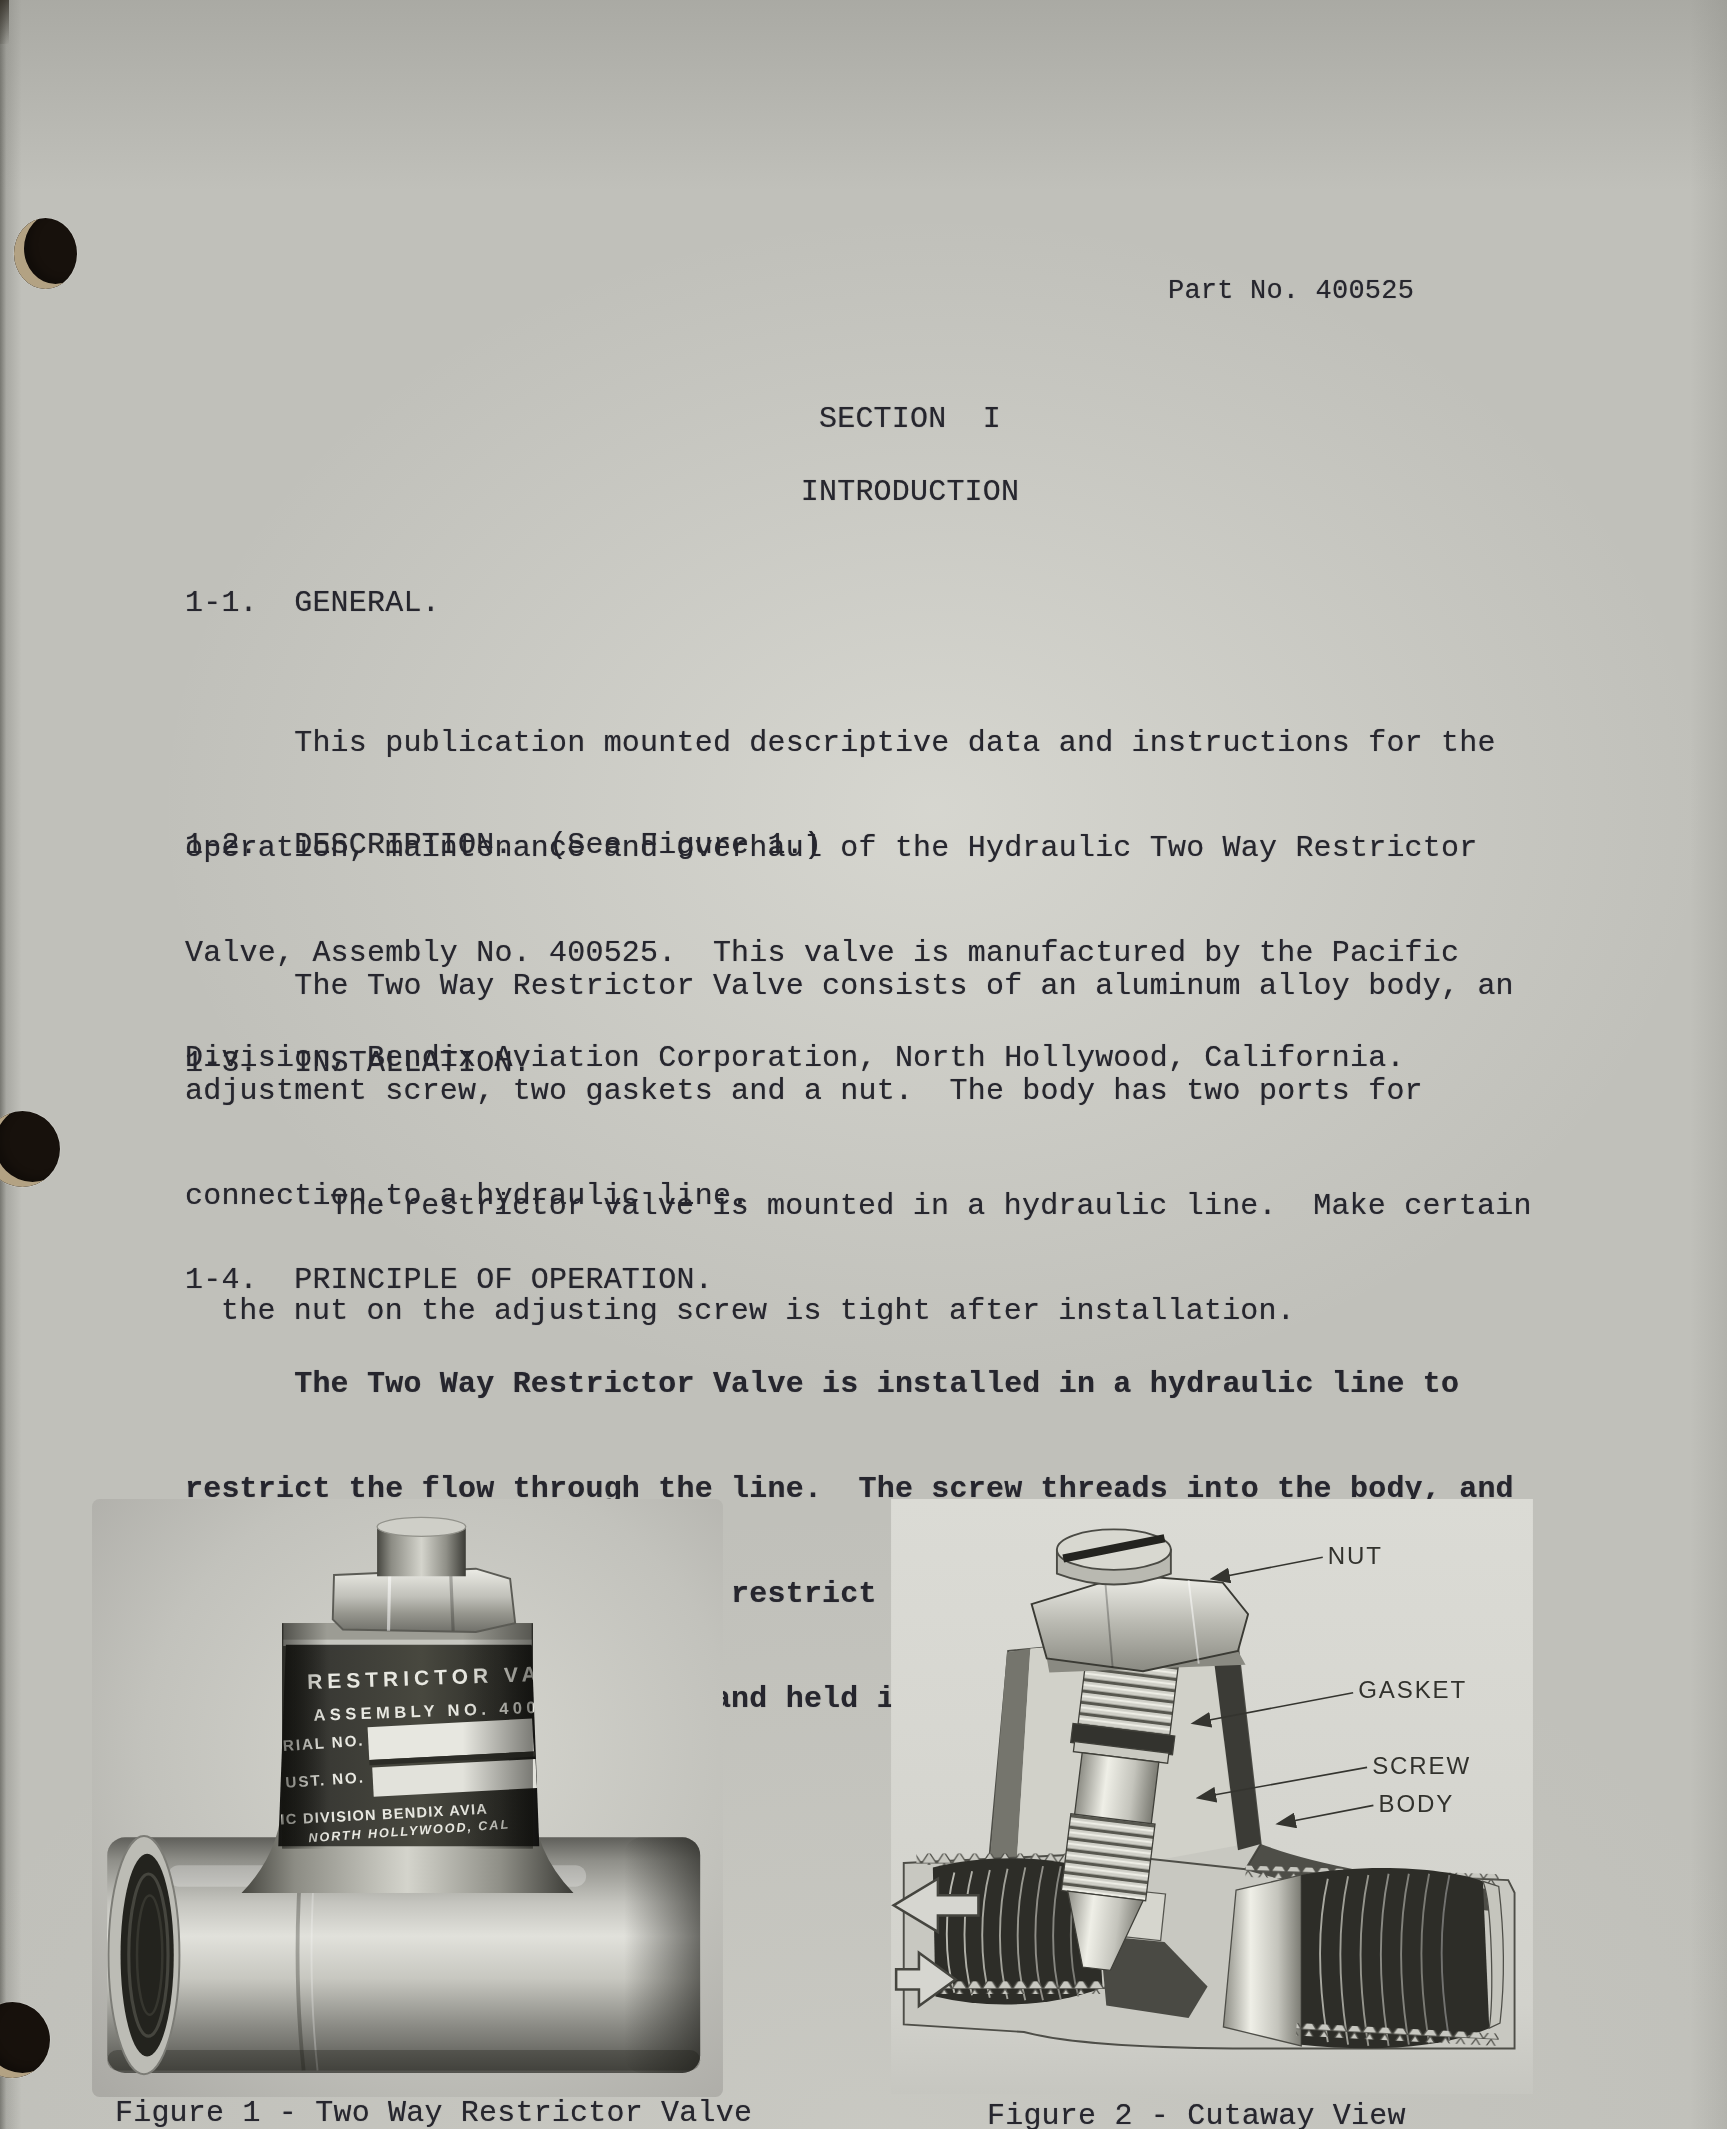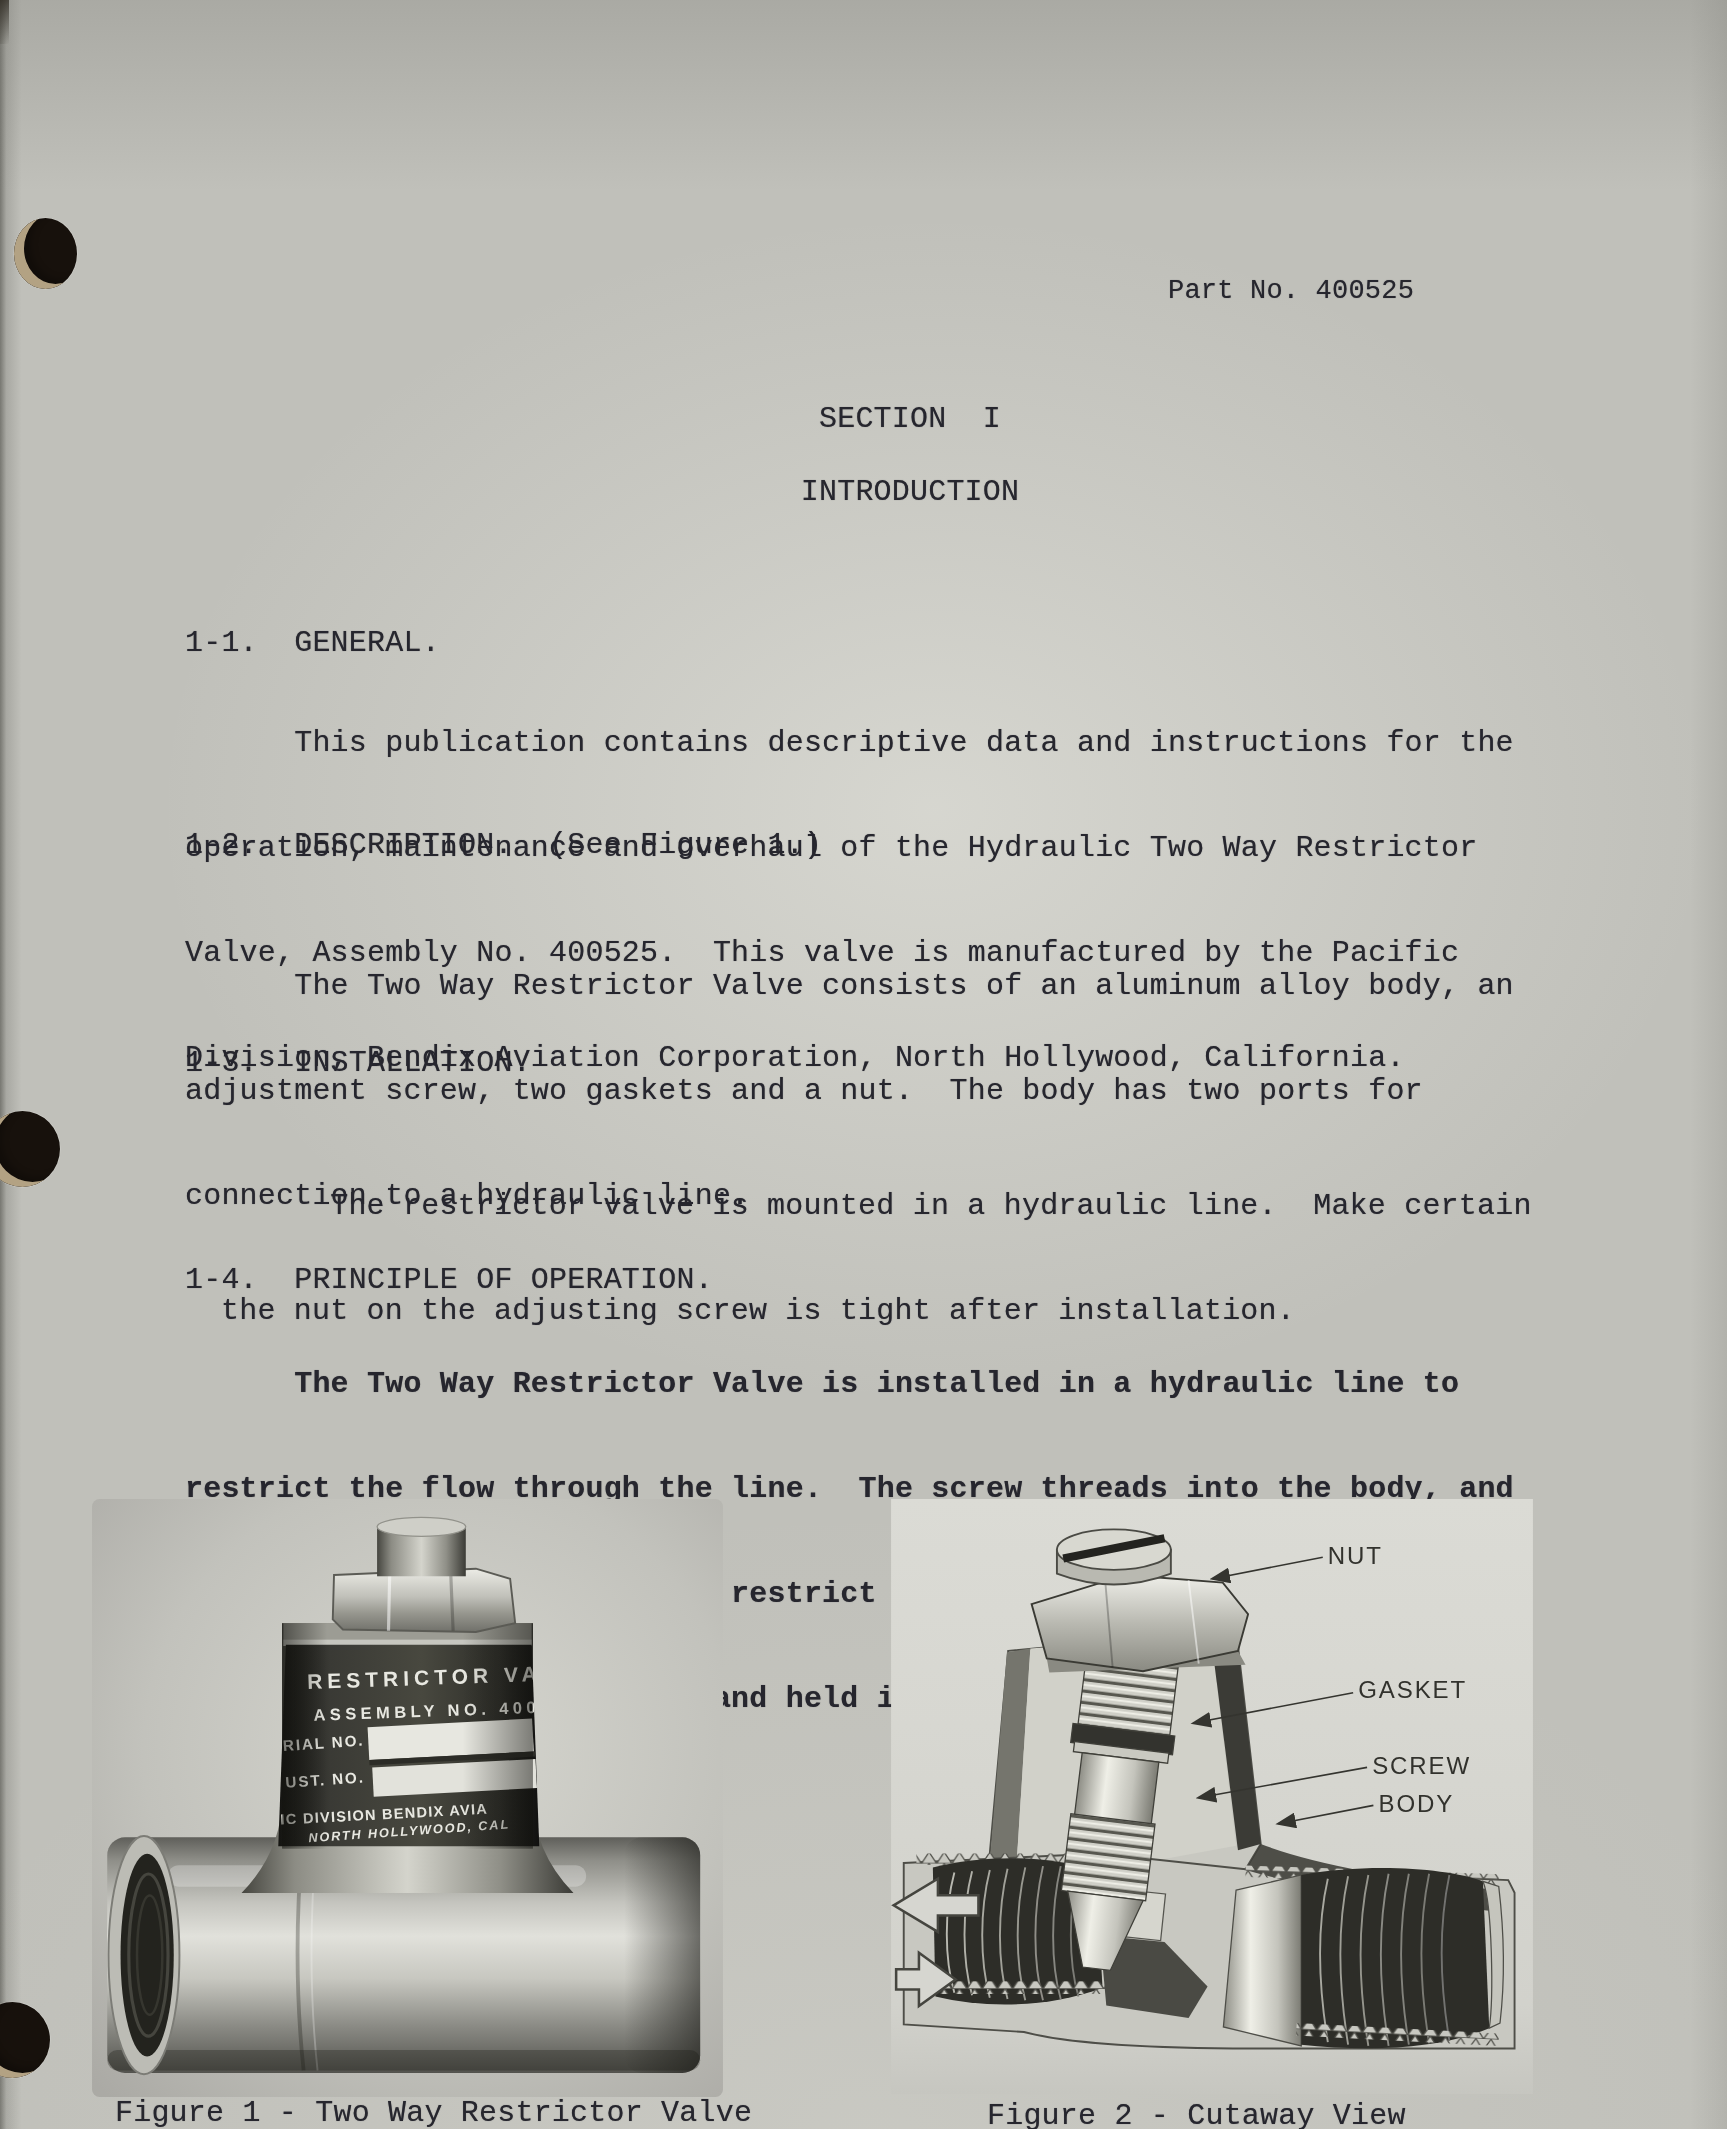--- a/index.html
+++ b/index.html
@@ -17,21 +17,21 @@
   .typed{
     position:absolute;left:185px;
     font-size:30px;line-height:35px;white-space:pre;
     color:#26262e;text-shadow:0 0 0.9px rgba(38,38,46,.55);
     letter-spacing:0.2px;
   }
   .center-line{left:0;width:1728px;text-align:center;padding-left:92px;box-sizing:border-box;}
   .part-no{left:1168px;top:274px;font-size:27px;}
   .sec-title{top:402px;}
   .sec-sub{top:475px;}
-  .h1{top:586px;margin-top:40px;}  .p1{top:656px;}
+  .h1{top:586px;}  .p1{top:656px;}
   .h2{top:828px;} .p2{top:899px;}
   .h3{top:1046px;} .p3{top:1119px;margin-left:36px;}
   .h4{top:1223px;margin-top:40px;} .p4{top:1297px;font-weight:bold;}
   .cap1{left:115px;top:2096px;}
   .cap2{left:987px;top:2099px;}
   .hole{position:absolute;border-radius:50%;background:#17110c;
         box-shadow: inset 10px -5px 0 #b3a283, inset 16.5px -8.9px 7.6px rgba(0,0,0,.25), 0 0 0 0.6px rgba(255,255,255,.25);}
   .hole-top{left:14px;top:218px;width:63px;height:71px;}
   .hole-mid{left:-15px;top:1111px;width:75px;height:76px;}
   .hole-bot{left:-25px;top:2002px;width:75px;height:76px;}
@@ -49,21 +49,21 @@
   <div class="hole hole-top"></div>
   <div class="hole hole-mid"></div>
   <div class="hole hole-bot"></div>
 
   <div class="typed part-no">Part No. 400525</div>
   <div class="typed center-line sec-title">SECTION  I</div>
   <div class="typed center-line sec-sub">INTRODUCTION</div>
 
   <div class="typed h1">1-1.  GENERAL.</div>
   <div class="typed p1">
-    <div>      This publication contains descriptive data and instructions for the</div>
+    <div>      This publication mounted descriptive data and instructions for the</div>
     <div>operation, maintenance and overhaul of the Hydraulic Two Way Restrictor</div>
     <div>Valve, Assembly No. 400525.  This valve is manufactured by the Pacific</div>
     <div>Division, Bendix Aviation Corporation, North Hollywood, California.</div>
   </div>
 
   <div class="typed h2">1-2.  DESCRIPTION.  (See Figure 1.)</div>
   <div class="typed p2">
     <div>      The Two Way Restrictor Valve consists of an aluminum alloy body, an</div>
     <div>adjustment screw, two gaskets and a nut.  The body has two ports for</div>
     <div>connection to a hydraulic line.</div>

